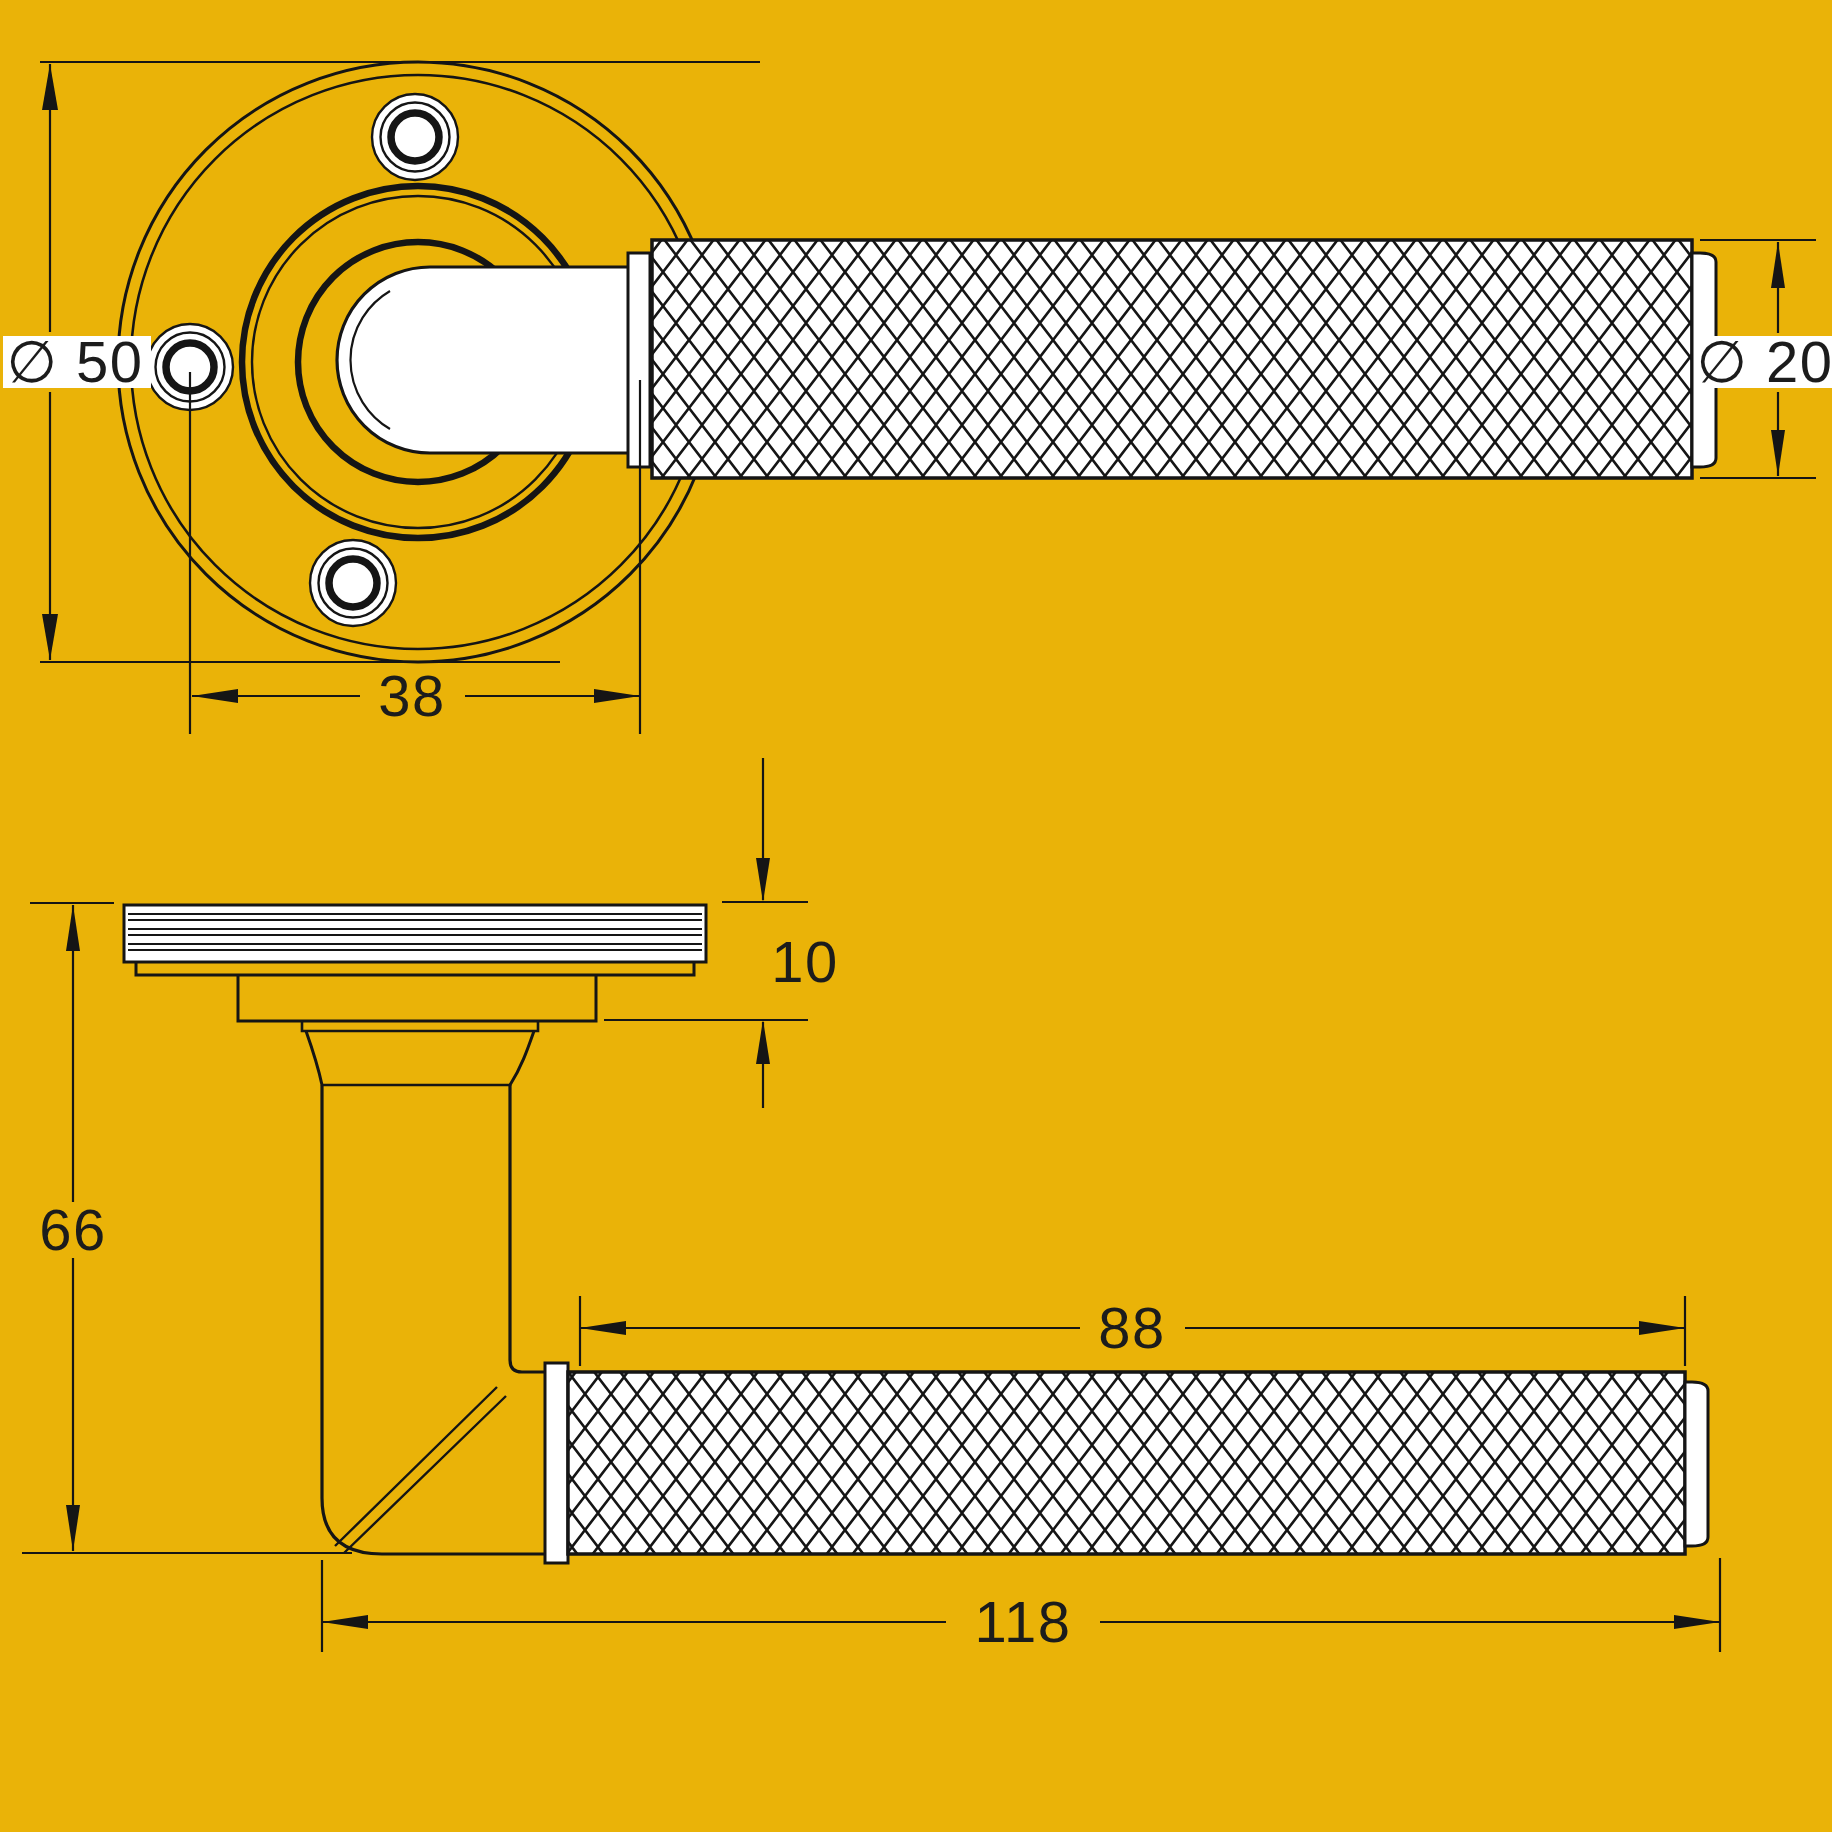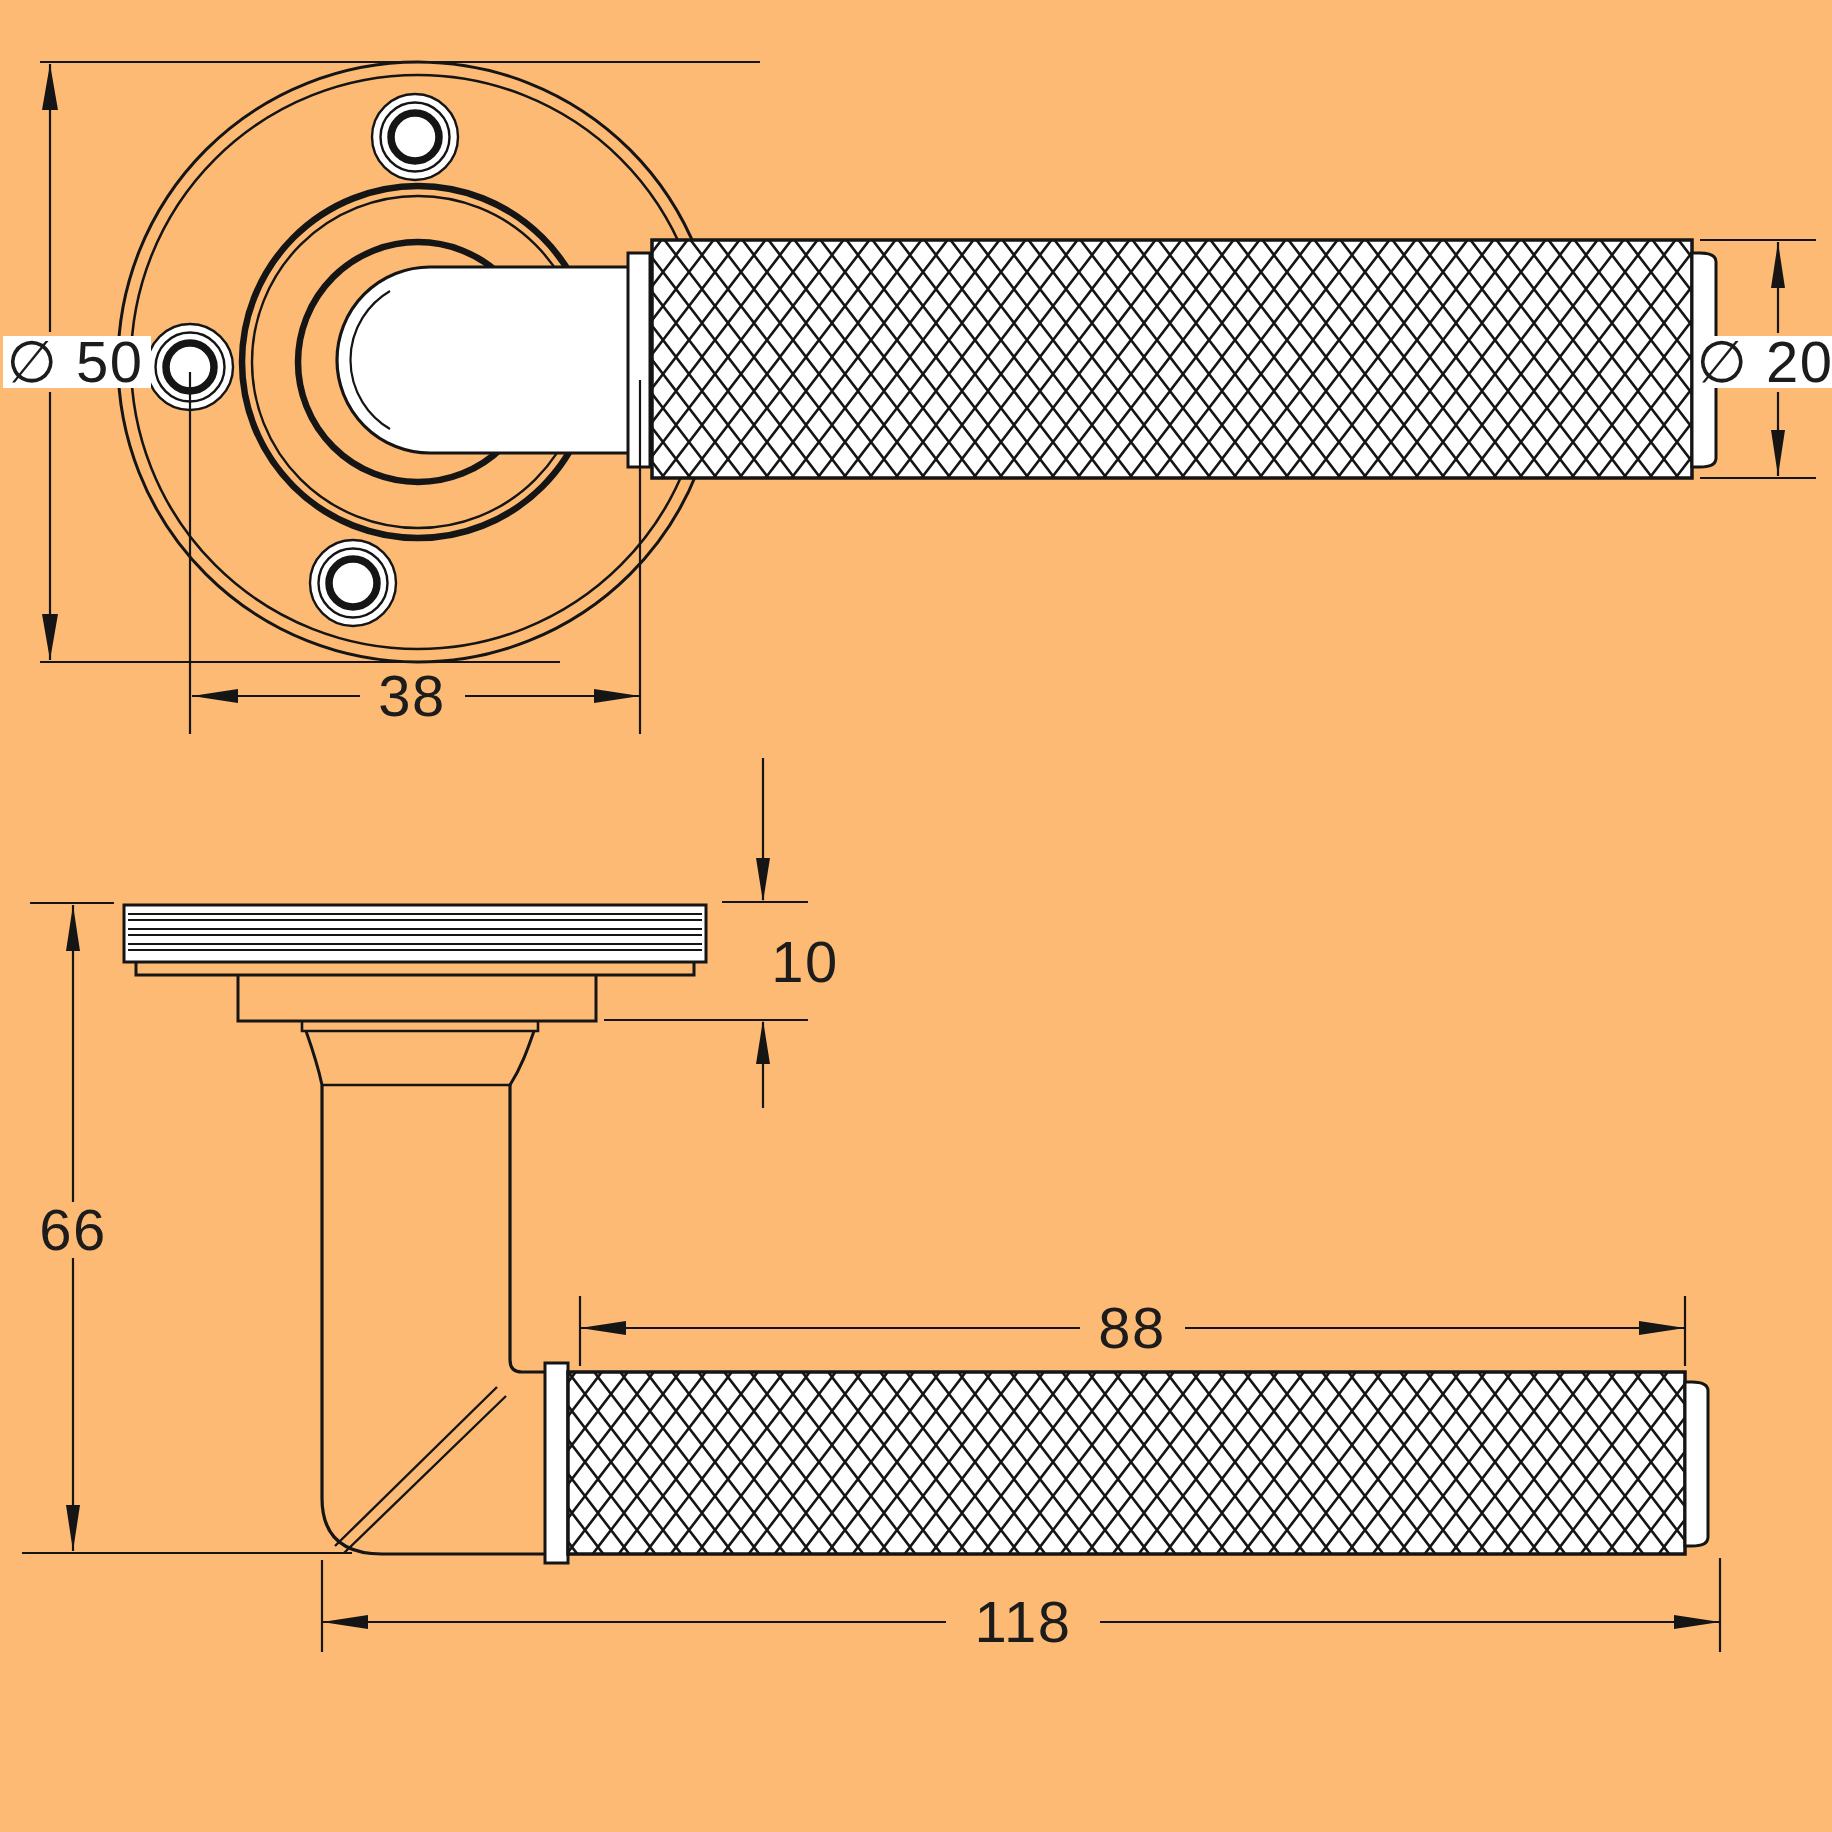--- a/index.html
+++ b/index.html
@@ -1,16 +1,16 @@
 <!DOCTYPE html>
 <html><head>
 <meta charset="utf-8">
 <style>
   html,body{margin:0;padding:0;background:#ffffff;}
-  .canvas-wrap{width:1832px;height:1832px;background:#fdba74;position:relative;overflow:hidden;}
+  .canvas-wrap{width:1832px;height:1832px;background:#eab308;position:relative;overflow:hidden;}
   svg{display:block;}
   .dim-text{
     font-family:"Liberation Sans","DejaVu Sans",sans-serif;
     font-size:58px;
     letter-spacing:1.5px;
     fill:#1c1c1c;
   }
 </style>
 </head>
 <body>

